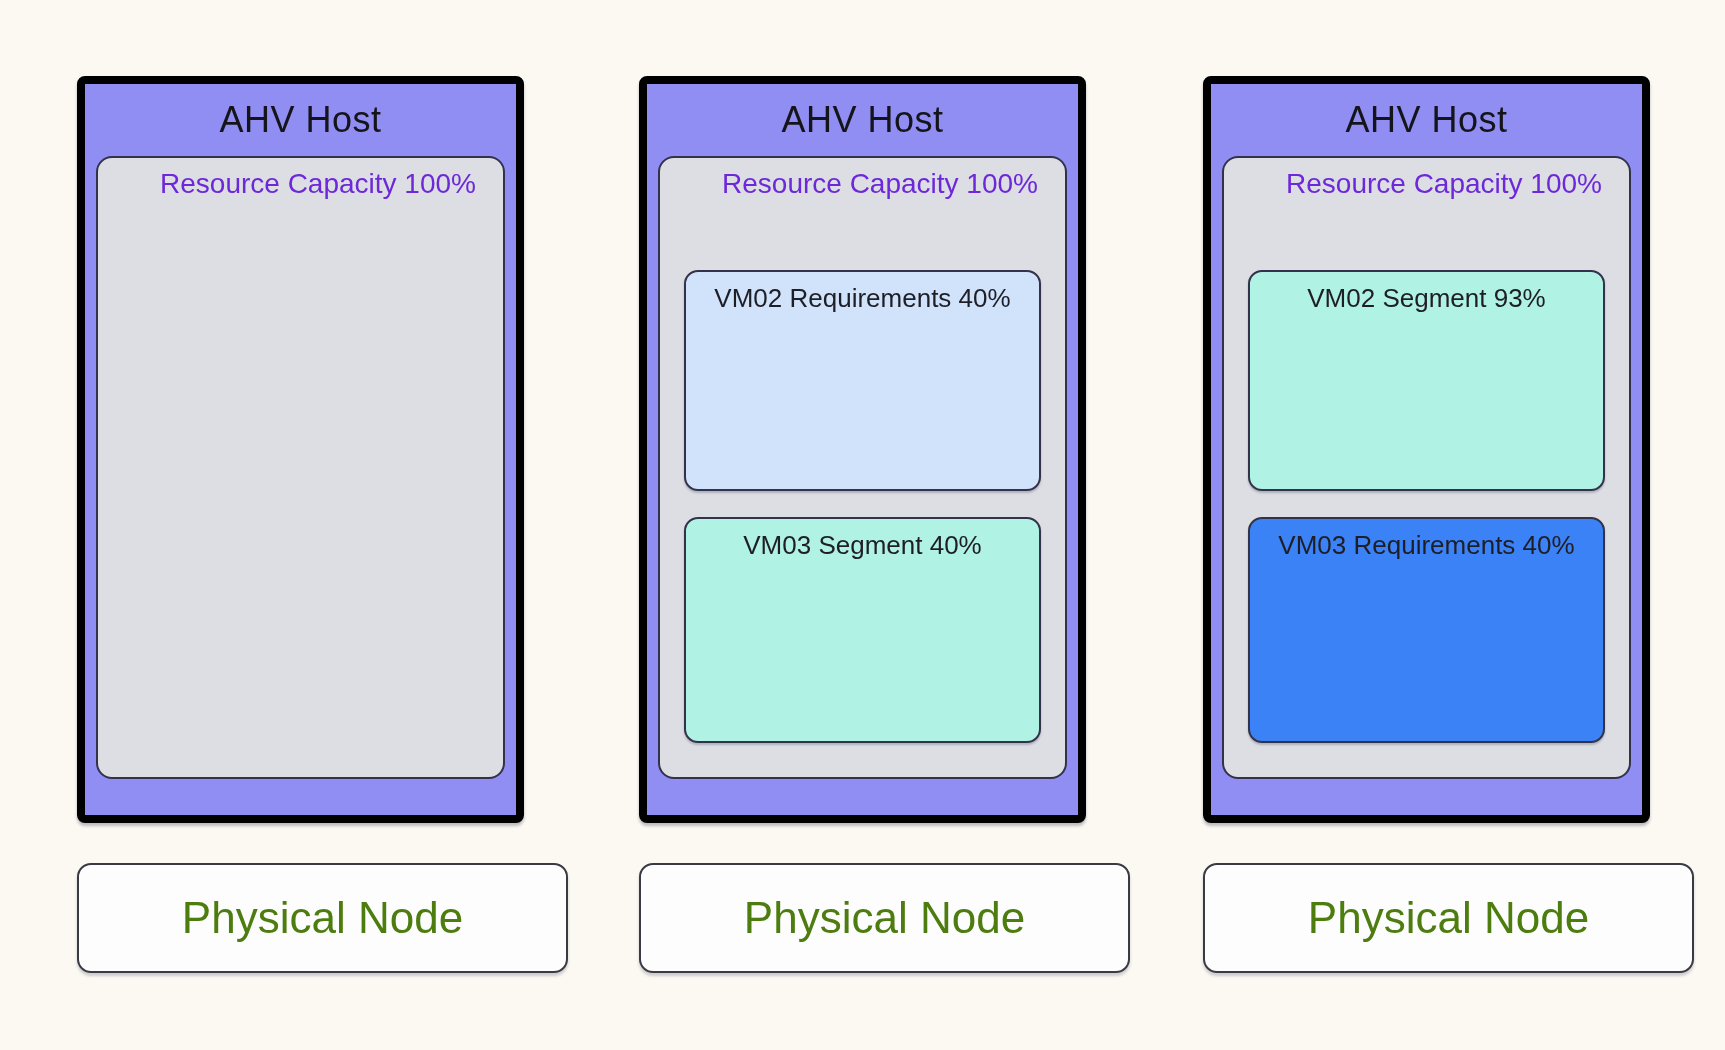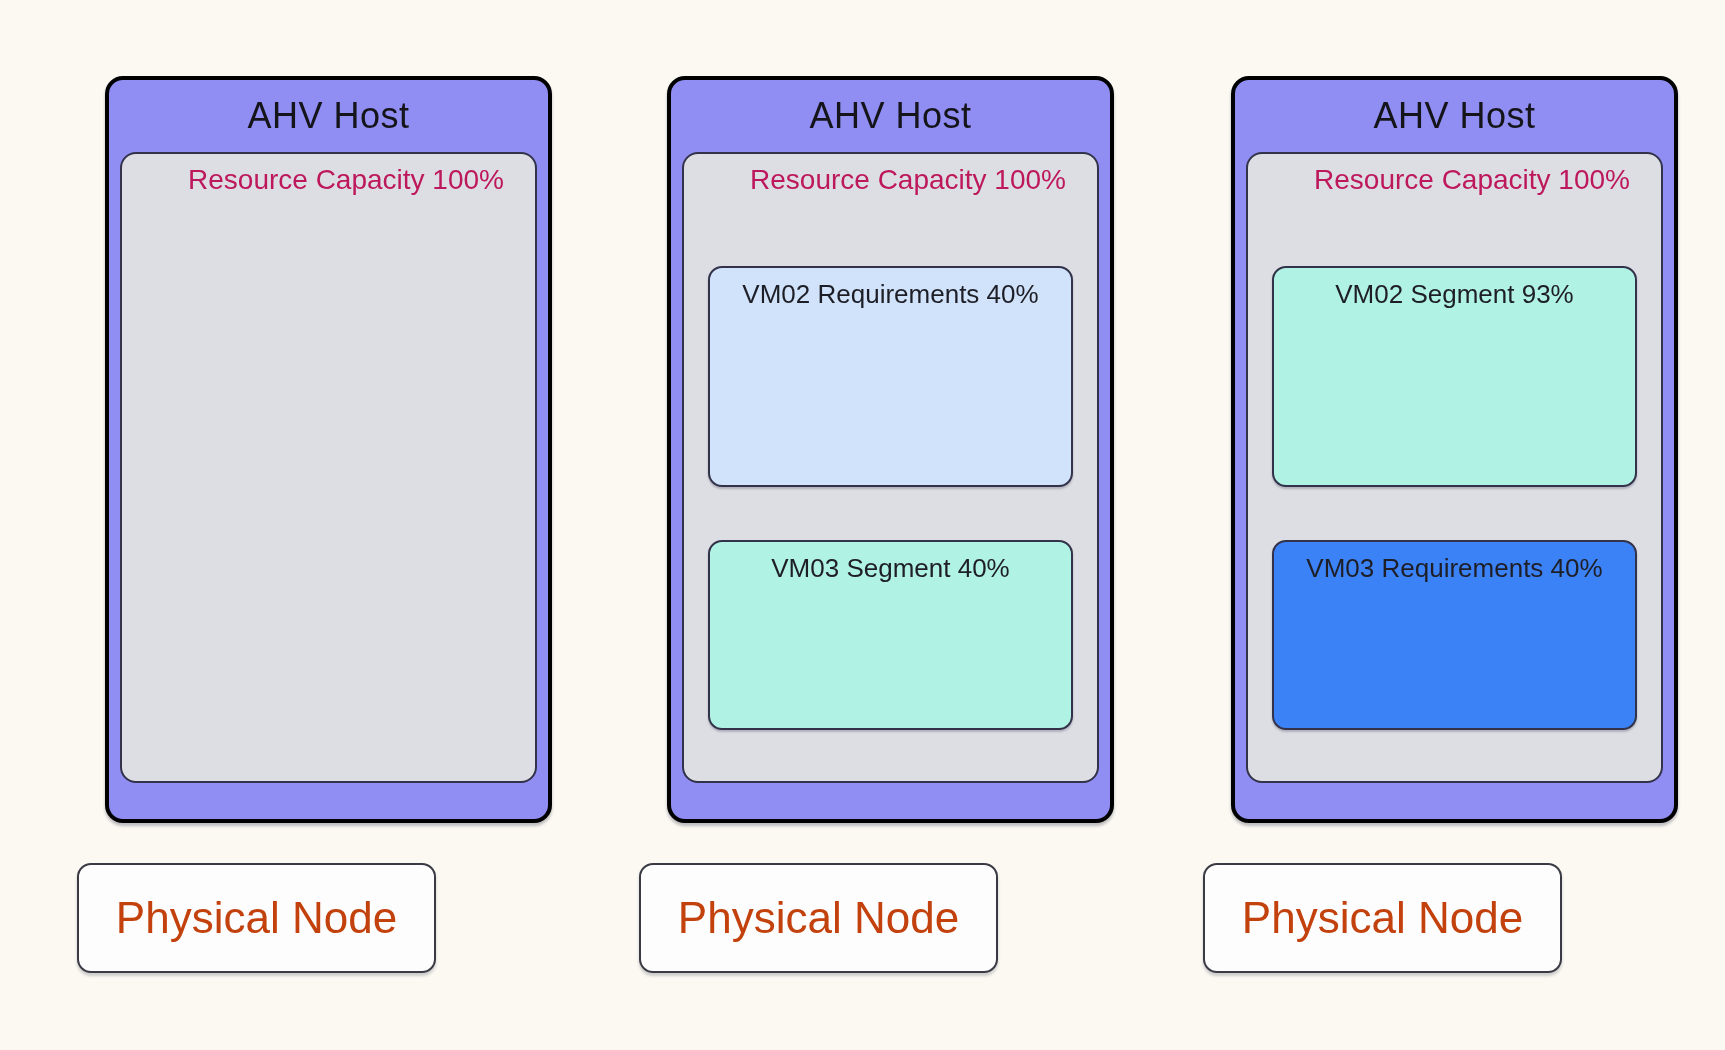--- a/index.html
+++ b/index.html
@@ -14,25 +14,24 @@
     position: relative;
     width: 1725px;
     height: 1050px;
     overflow: hidden;
   }
   .host-col {
     position: absolute;
     top: 76px;
     width: 447px;
     height: 747px;
-    border: 4px solid #000000;
-    border-radius: 18px;
+    border: 8px solid #000000;
+    border-radius: 8px;
     box-sizing: border-box;
     box-shadow: 0 3px 3px rgba(45,45,70,0.30);
-    margin-left: 28px;
   }
   .host-col.c1 { left: 77px; }
   .host-col.c2 { left: 639px; }
   .host-col.c3 { left: 1203px; }
 
   .host-title {
     position: absolute;
     top: 0; left: 0; right: 0;
     height: 72px;
     display: flex;
@@ -51,21 +50,21 @@
     bottom: 36px;
     border: 2px solid #32324a;
     border-radius: 16px;
     box-sizing: border-box;
   }
   .capacity-label {
     padding-top: 10px;
     text-align: center;
     font-size: 28px;
     font-weight: 500;
-    color: #be185d;
+    color: #6d28d9;
     padding-left: 35px;
   }
   .vm-box {
     position: absolute;
     left: 24px;
     right: 24px;
     border: 2px solid #32324a;
     border-radius: 14px;
     box-sizing: border-box;
     box-shadow: 0 2px 2px rgba(45,45,70,0.25);
@@ -73,36 +72,36 @@
   .vm-label {
     padding-top: 11px;
     text-align: center;
     font-size: 26px;
     font-weight: 500;
     color: #1e1e26;
   }
   
   .c1 .vm-slot-full  { top: 188px; height: 408px; }
   .vm-slot-upper     { top: 112px; height: 221px; }
-  .vm-slot-lower     { top: 386px; height: 190px; }
+  .vm-slot-lower     { top: 359px; height: 226px; }
 
   .phys-node {
     position: absolute;
     top: 863px;
-    width: 359px;
+    width: 491px;
     height: 110px;
     border: 2px solid #3a3a44;
     border-radius: 14px;
     box-sizing: border-box;
     display: flex;
     align-items: center;
     justify-content: center;
     font-size: 44px;
     font-weight: 500;
-    color: #c2410c;
+    color: #4d7c0f;
     box-shadow: 0 3px 3px rgba(45,45,70,0.22);
   }
   .phys-node.c1 { left: 77px; }
   .phys-node.c2 { left: 639px; }
   .phys-node.c3 { left: 1203px; }
 </style>
 </head>
 <body>
 
 <div class="canvas" style="background-color: rgb(251, 249, 242);">

